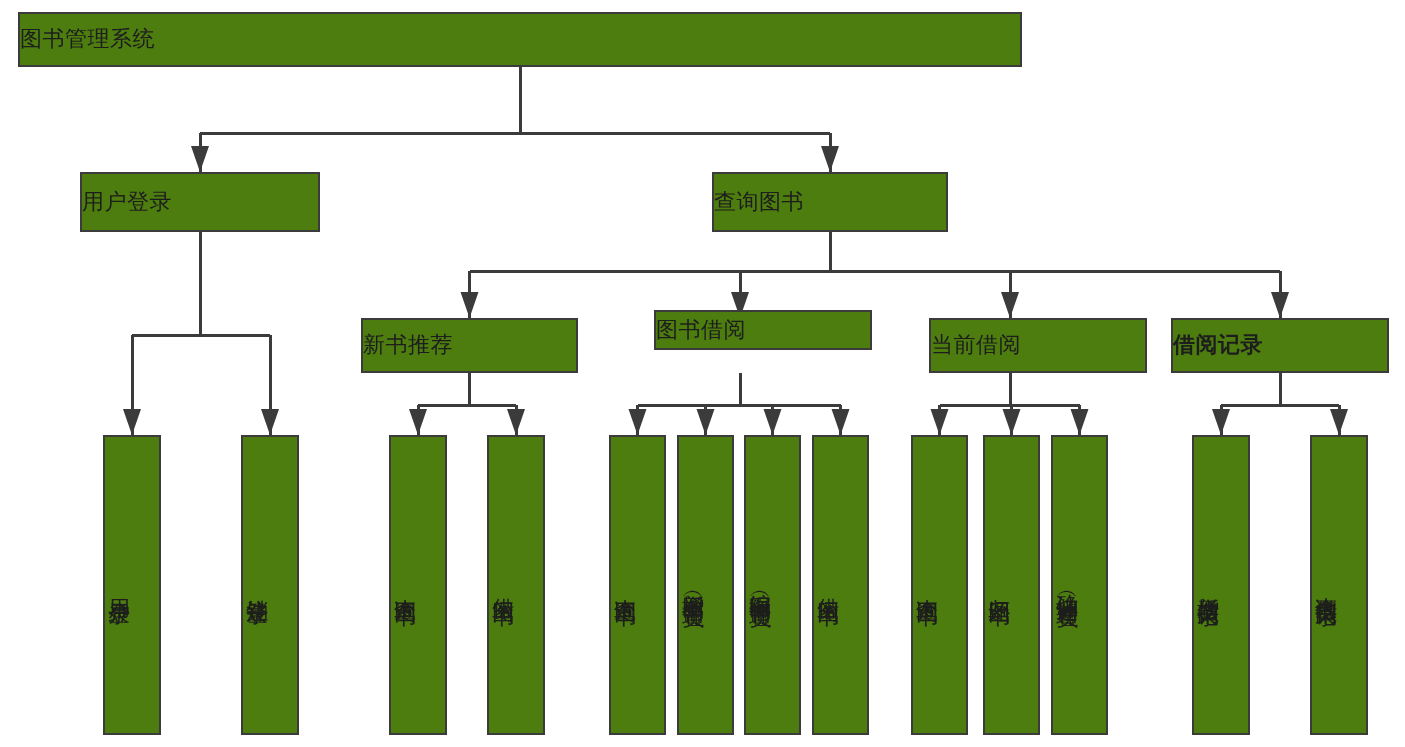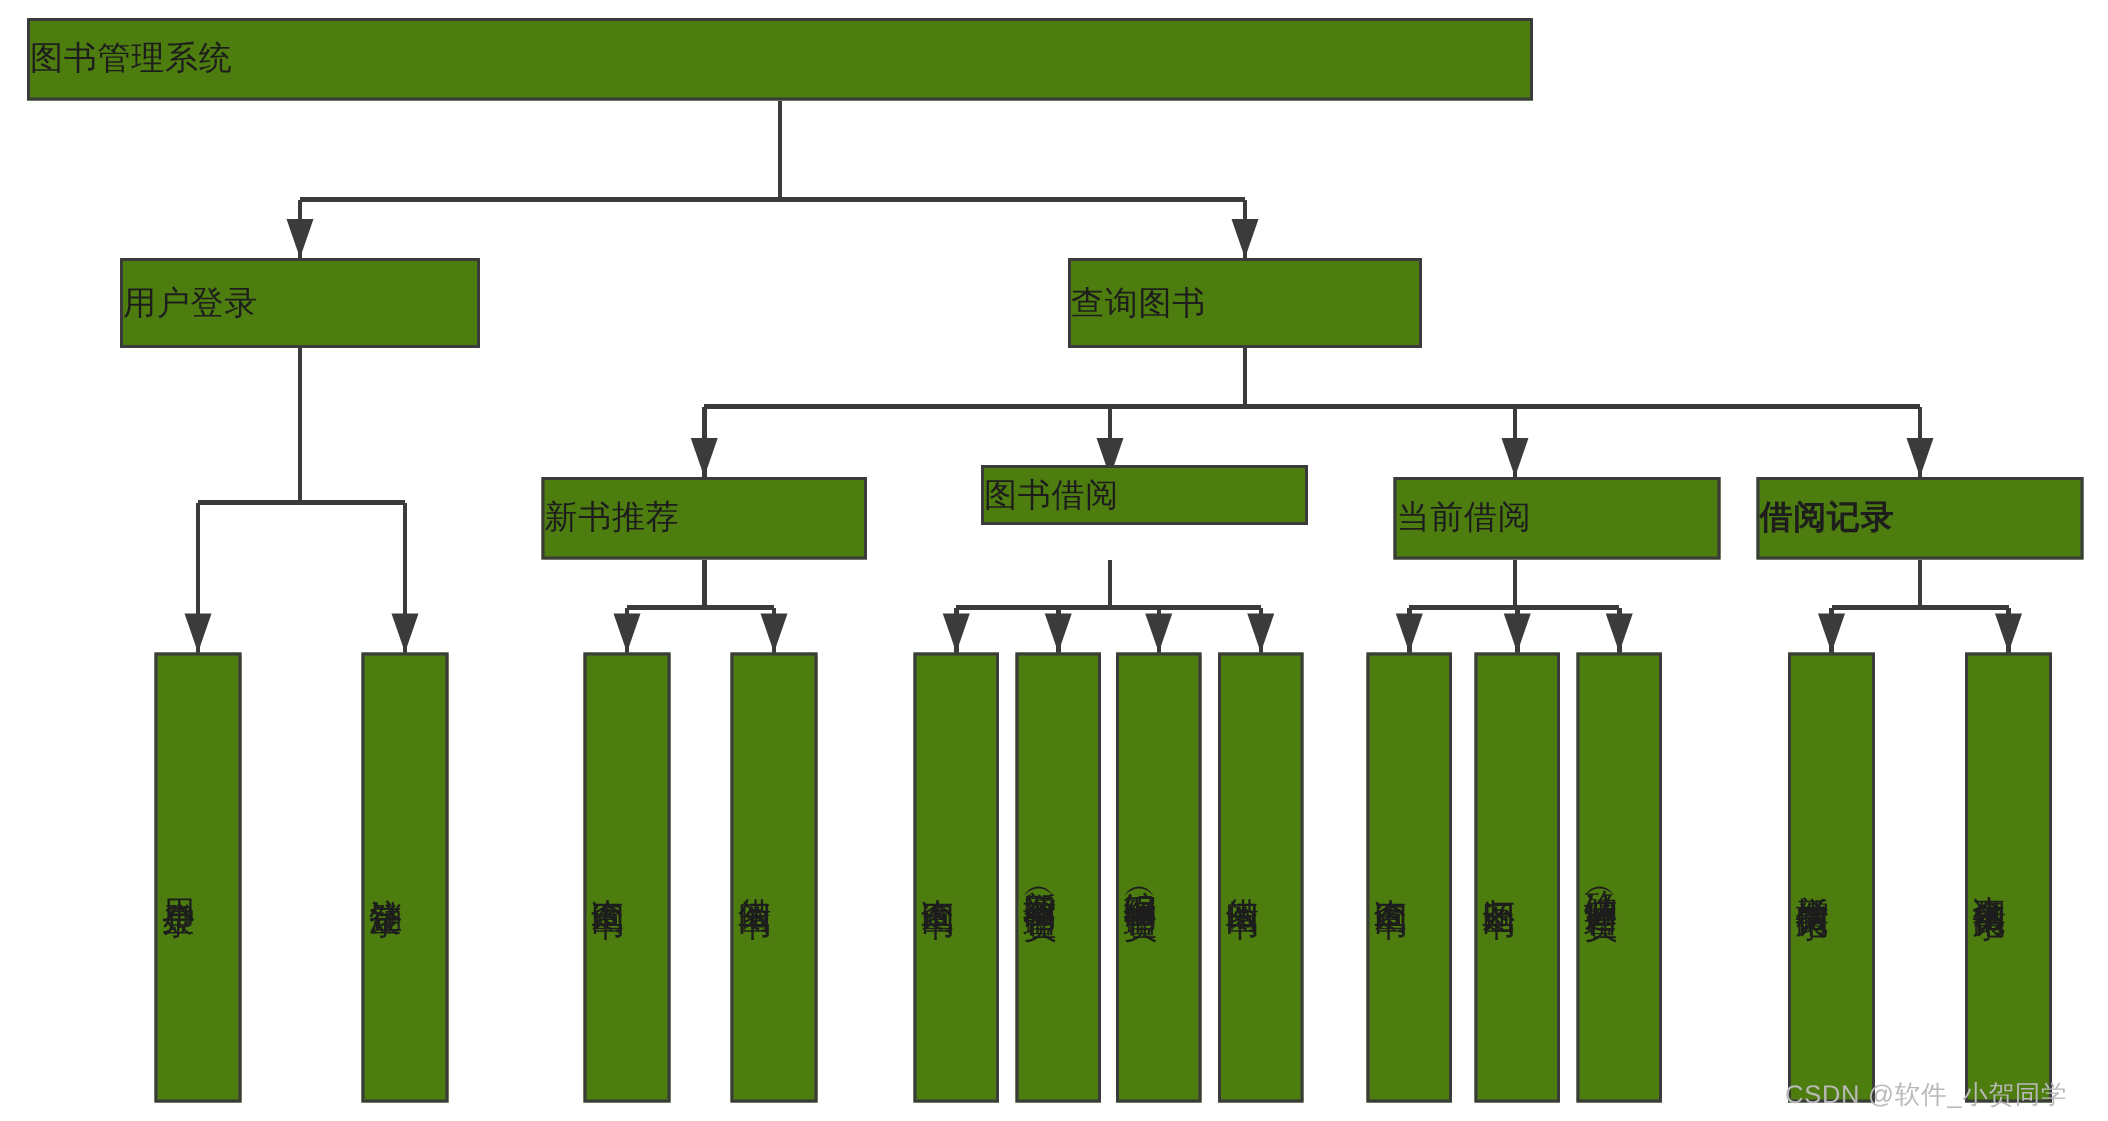--- a/index.html
+++ b/index.html
@@ -173,14 +173,13 @@
       <div class="node-box" style="left: 1051px; top: 435px; width: 57px; height: 300px; border-color: rgb(59, 59, 59);">
         <span class="node-label-v" style="color: rgb(29, 29, 29);">确认归还（管理员）</span>
       </div>
       <div class="node-box" style="left: 1192px; top: 435px; width: 58px; height: 300px; border-color: rgb(59, 59, 59);">
         <span class="node-label-v" style="color: rgb(29, 29, 29);">新增借阅记录</span>
       </div>
       <div class="node-box" style="left: 1310px; top: 435px; width: 58px; height: 300px; border-color: rgb(59, 59, 59);">
         <span class="node-label-v" style="color: rgb(29, 29, 29);">查询借阅记录</span>
       </div>
     </div>
-  <div class="watermark" style="left: 1190px; top: 718px;">CSDN @软件_小贺同学</div>
 </div>
 
 </body></html>

